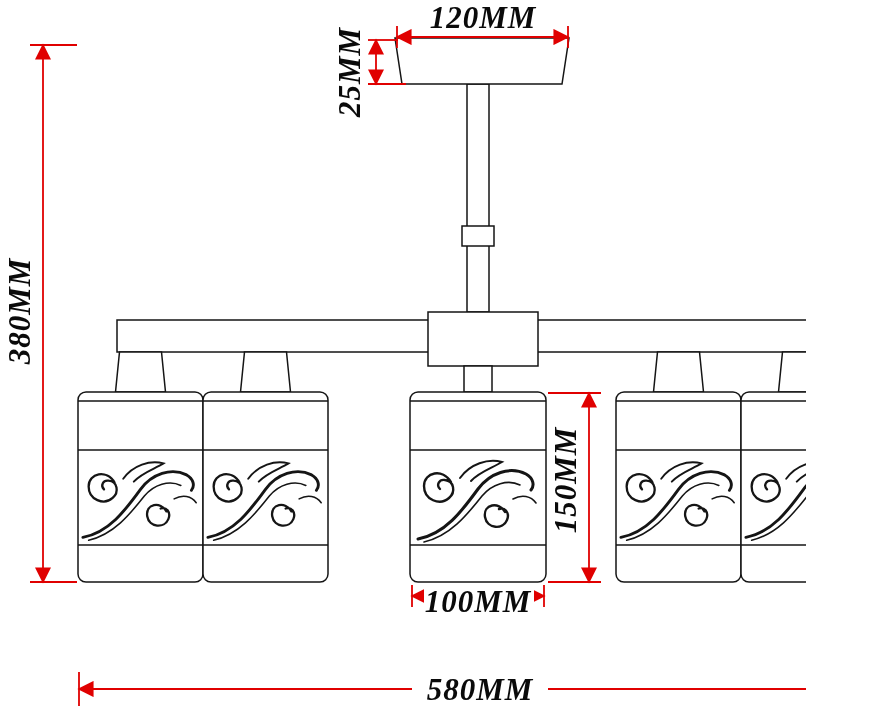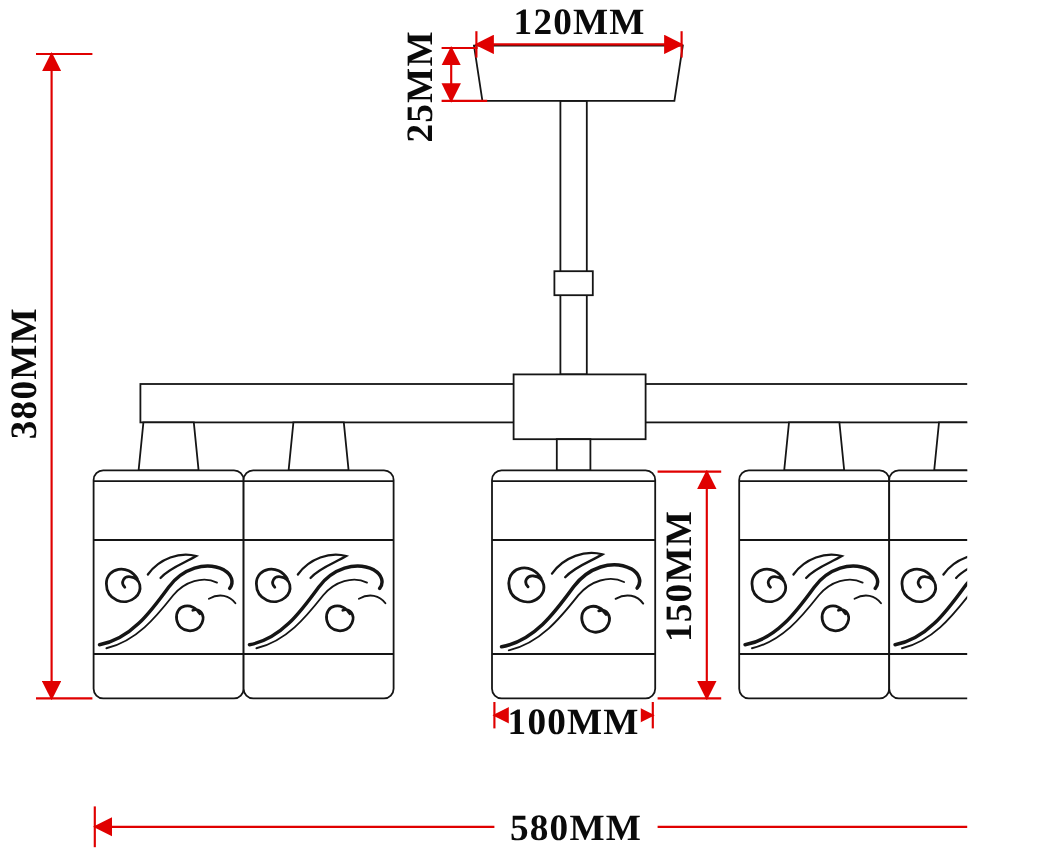--- a/index.html
+++ b/index.html
@@ -1,21 +1,21 @@
 <!DOCTYPE html>
 <html style="--dim-color: #e00000; --line-color: #151515; --bg-color: #ffffff;"><head>
 <meta charset="utf-8">
 <style>
   :root{
     --dim-color:#e00000;
     --line-color:#151515;
     --bg-color:#ffffff;
   }
   html,body{margin:0;padding:0;background:var(--bg-color);}
-  .canvas{width:806px;height:720px;background:var(--bg-color);overflow:hidden;}
+  .canvas{width:806px;height:720px;background:var(--bg-color);overflow:hidden;font-style:italic;}
   .ln{stroke:var(--line-color);stroke-width:1.5;fill:none;}
   .lnf{stroke:var(--line-color);stroke-width:1.5;fill:#ffffff;}
   .dim{stroke:var(--dim-color);stroke-width:1.8;fill:none;}
   .dim-label{
     font-family:"Liberation Serif",serif;
     font-weight:700;
     font-size:31px;
     fill:#0a0a0a;
     letter-spacing:1px;
   }

